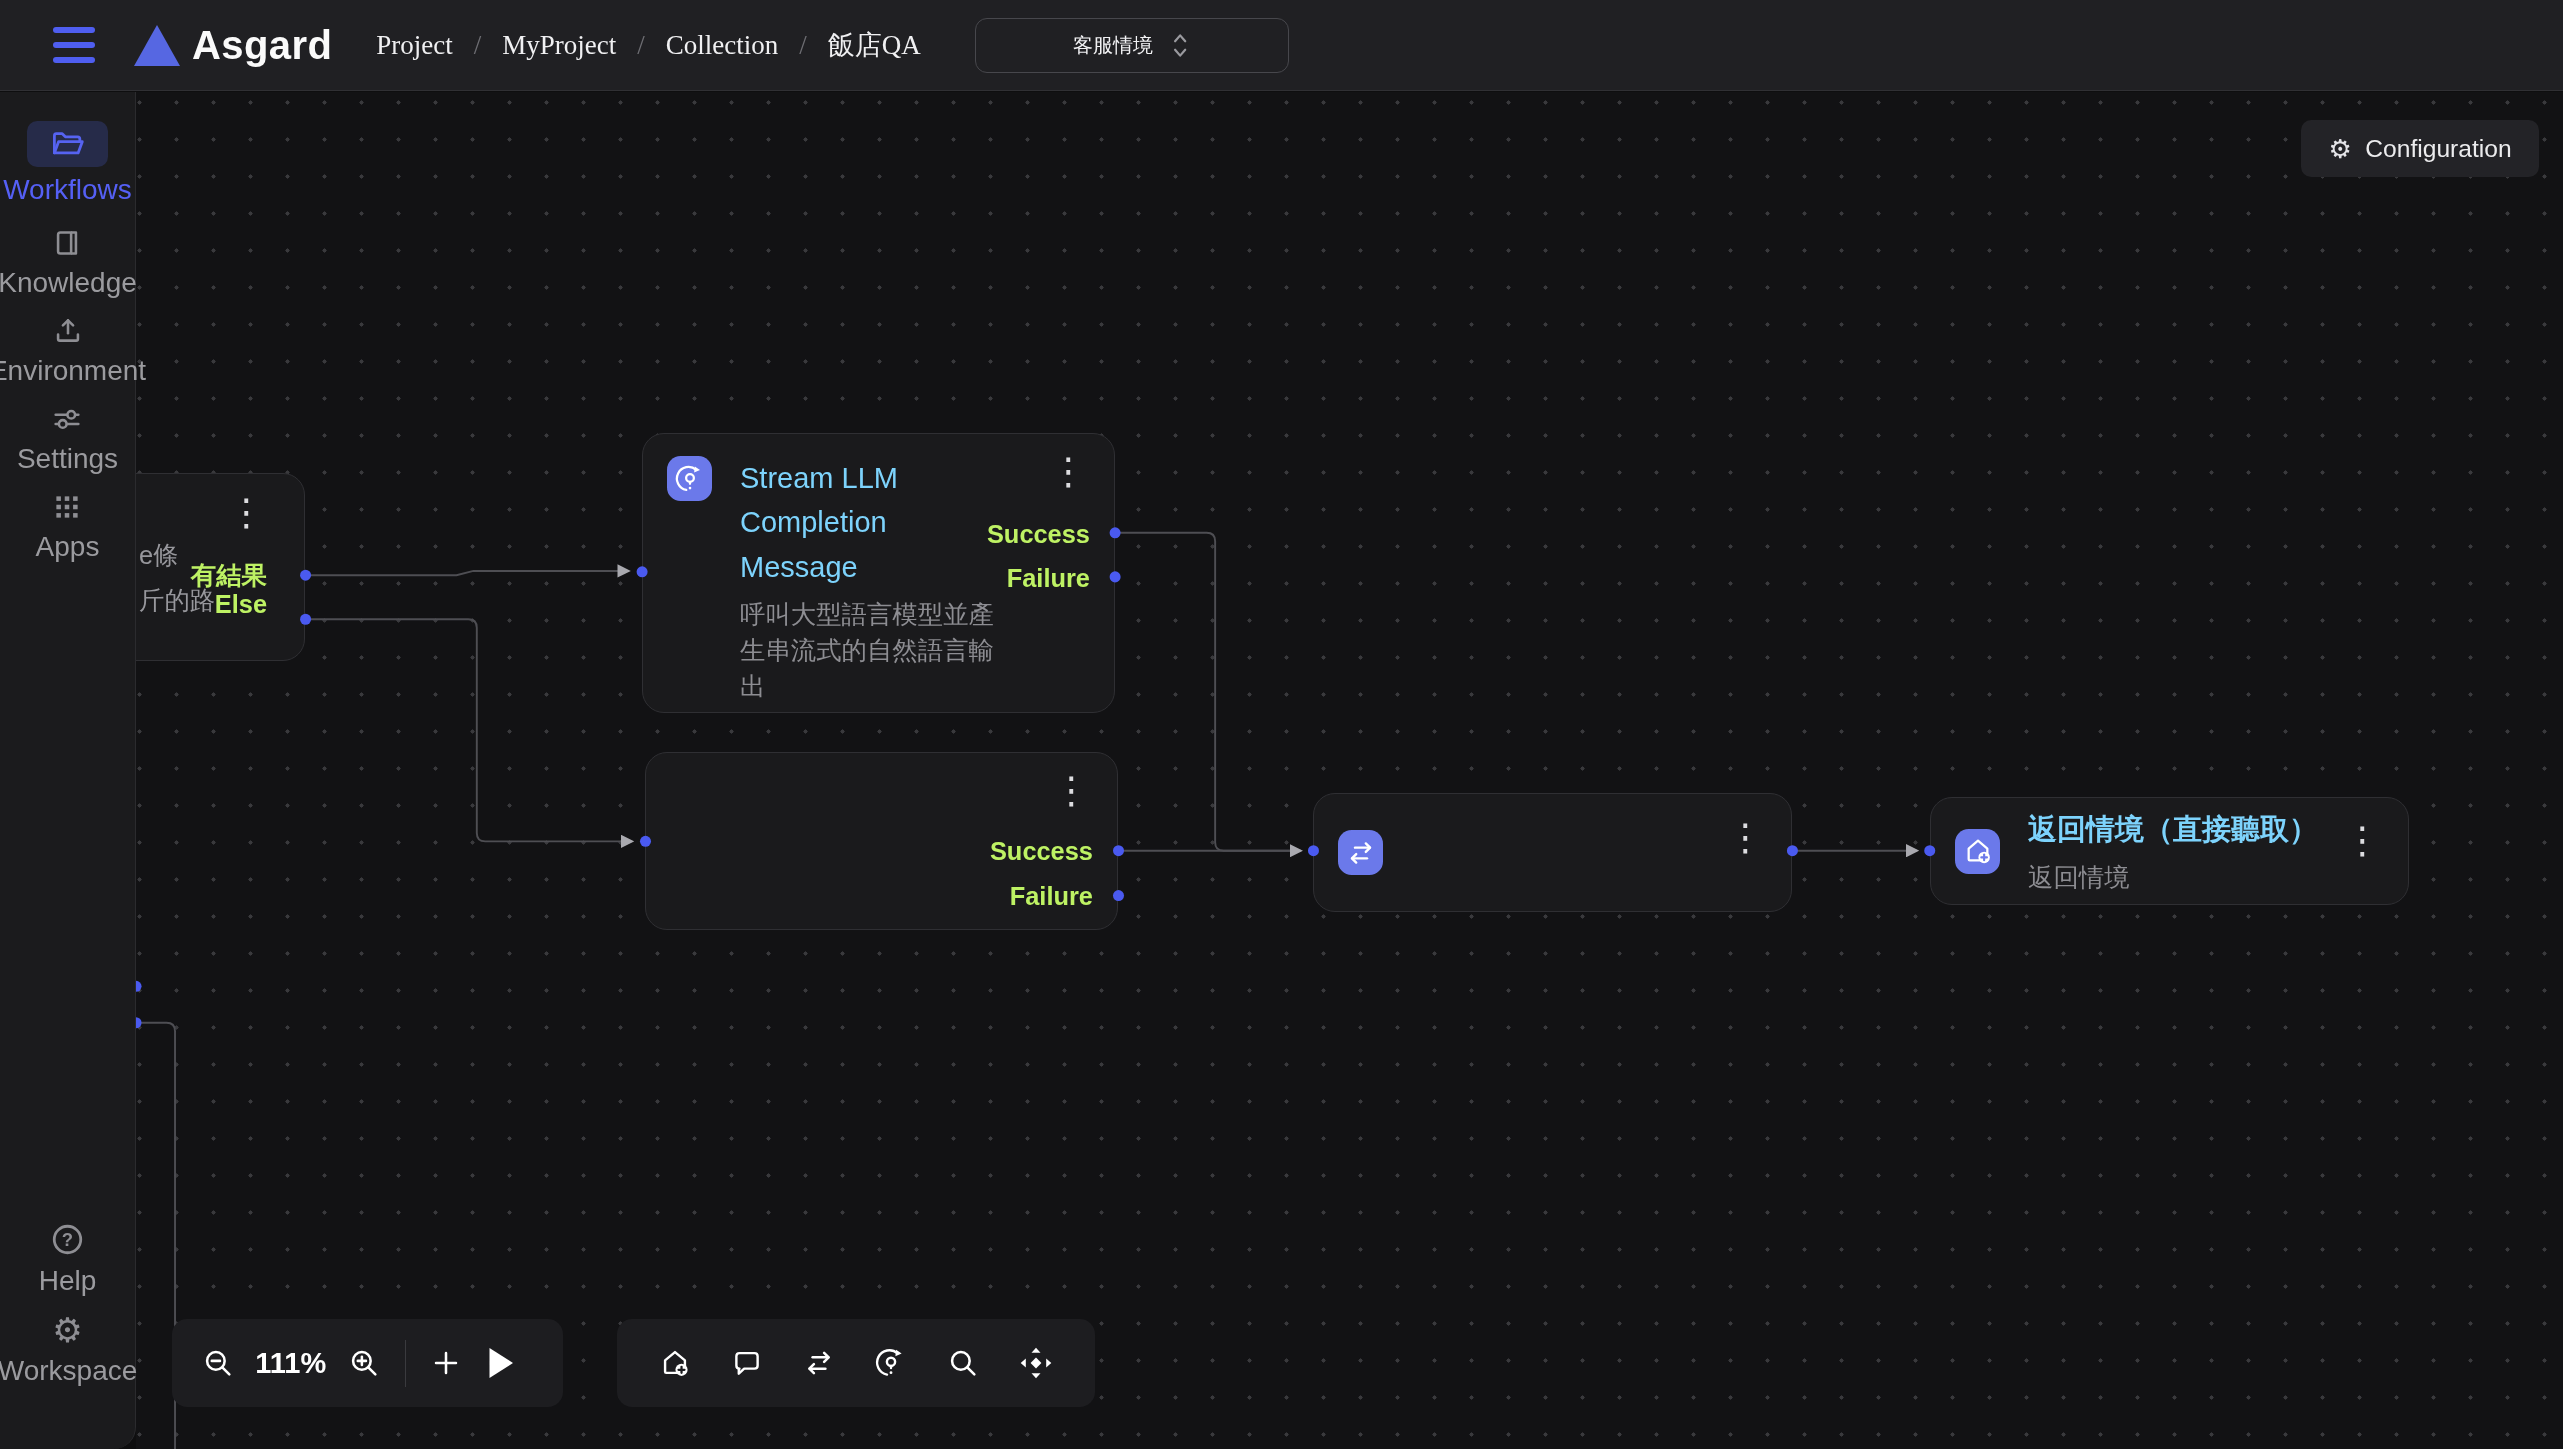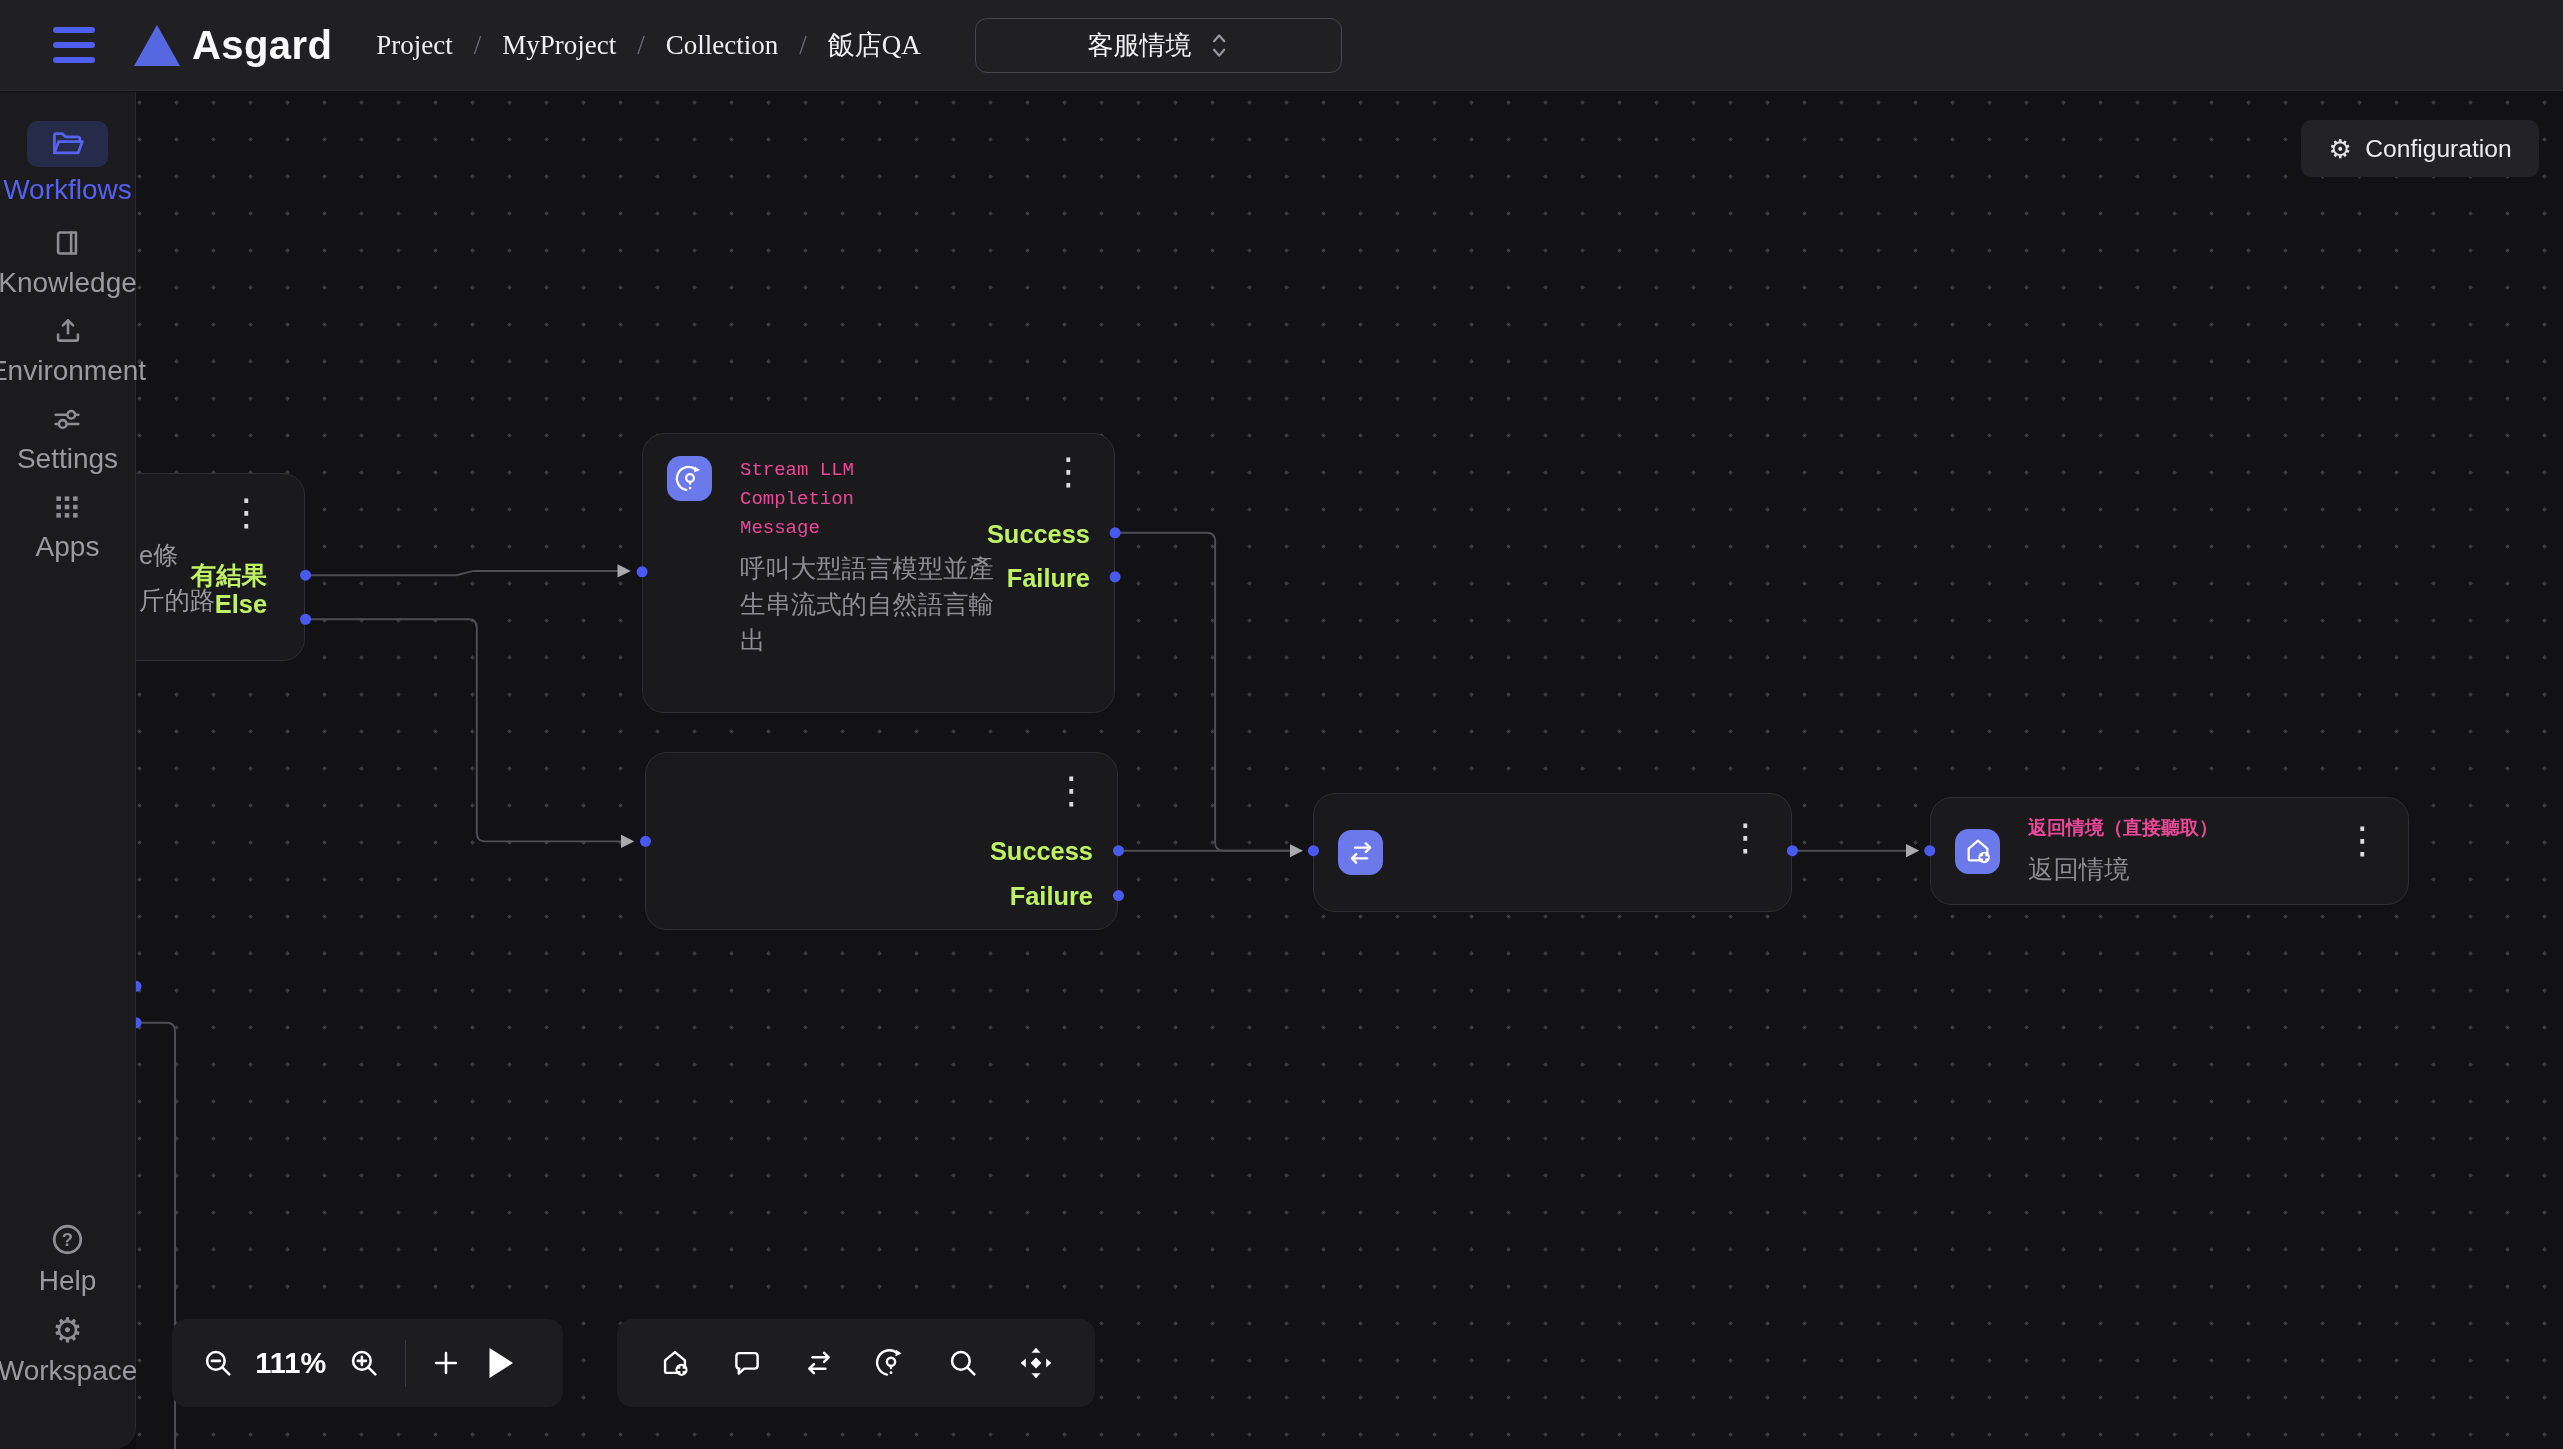--- a/index.html
+++ b/index.html
@@ -18,23 +18,23 @@
   }
   .hamburger { width:42px; height:36px; display:flex; flex-direction:column; justify-content:space-between; cursor:pointer; }
   .hamburger i { display:block; height:6px; border-radius:3.4px; background:#4f5ef0; }
   .brand { display:flex; align-items:center; margin-left:39px; }
   .brand-tri { width:0; height:0; border-left:23px solid transparent; border-right:23px solid transparent; border-bottom:41px solid #5667e2; }
   .brand-name { font-size:40px; font-weight:700; color:#fafafa; margin-left:12px; letter-spacing:0.4px; }
   .crumbs { display:flex; align-items:center; gap:21px; margin-left:44px; font-size:27px; color:#f0f0f2;font-family:Liberation Serif, serif; }
   .crumbs .sep { color:#6e6e73; }
   .crumb { cursor:pointer; }
   .scenario {
-    margin-left:54px; width:367px; height:55px; border:1.3px solid #47474c; border-radius:12px;
+    margin-left:54px; width:314px; height:55px; border:1.3px solid #47474c; border-radius:12px;
     display:flex; align-items:center; justify-content:center; gap:17px;
-    font-size:26px; color:#f2f2f4; cursor:pointer; background:transparent;
+    font-size:20px; color:#f2f2f4; cursor:pointer; background:transparent;
   }
   .acct { margin-left:auto; display:flex; align-items:center; gap:20.3px; }
   .acct-name { font-size:26px; color:#98989d; }
 
   
   .sidebar {
     position:absolute; left:0; top:92px; width:136px; bottom:0;
     background:#1b1b1d; border-right:0.8px solid #2b2b2e; border-bottom-right-radius:22px;
     display:flex; flex-direction:column; align-items:center; padding:29px 0 47px; z-index:9;
   }
@@ -57,21 +57,21 @@
   .edges { position:absolute; left:0; top:0; pointer-events:none; z-index:6; }
 
   .node {
     position:absolute; background:#1a1a1c; border:1.3px solid #2f2f33; border-radius:22px;
     color:#ececee; z-index:2; overflow:hidden;
   }
   .node-head { display:flex; align-items:flex-start; padding:22px 24px; }
   .node-head.center { align-items:center; height:100%; padding:17px 24px; }
   .nicon { width:45px; height:45px; border-radius:13.6px; background:#6b79ea; display:flex; align-items:center; justify-content:center; flex:none; }
   .ntext { margin-left:28px; }
-  .ntitle { font-size:19px; font-weight:500; line-height:1.53; color:#ec4899;font-family:Liberation Mono, monospace; }
+  .ntitle { font-size:29px; font-weight:500; line-height:1.53; color:#7dd3fc; }
   .ntitle.bold { font-weight:700; }
   .ndesc { font-size:25.4px; color:#8d8d92; line-height:1.42; margin-top:6.8px; }
   .kebab { position:absolute; top:18.6px; right:27px; font-size:37px; line-height:1; color:#dcdcdf; cursor:pointer; z-index:3; letter-spacing:0; }
   .out-label { position:absolute; right:24px; transform:translateY(-50%); font-size:25.4px; font-weight:700; color:#bef264; white-space:nowrap; }
   .clip-text { position:absolute; left:131px; top:59px; font-size:25.4px; line-height:1.78; color:#97979c; white-space:nowrap; }
 
   
   .config-btn {
     position:absolute; top:28px; left:2165px; width:238px; height:57px; background:#232327;
     border-radius:10.2px; display:flex; align-items:center; justify-content:center; gap:13.6px;

